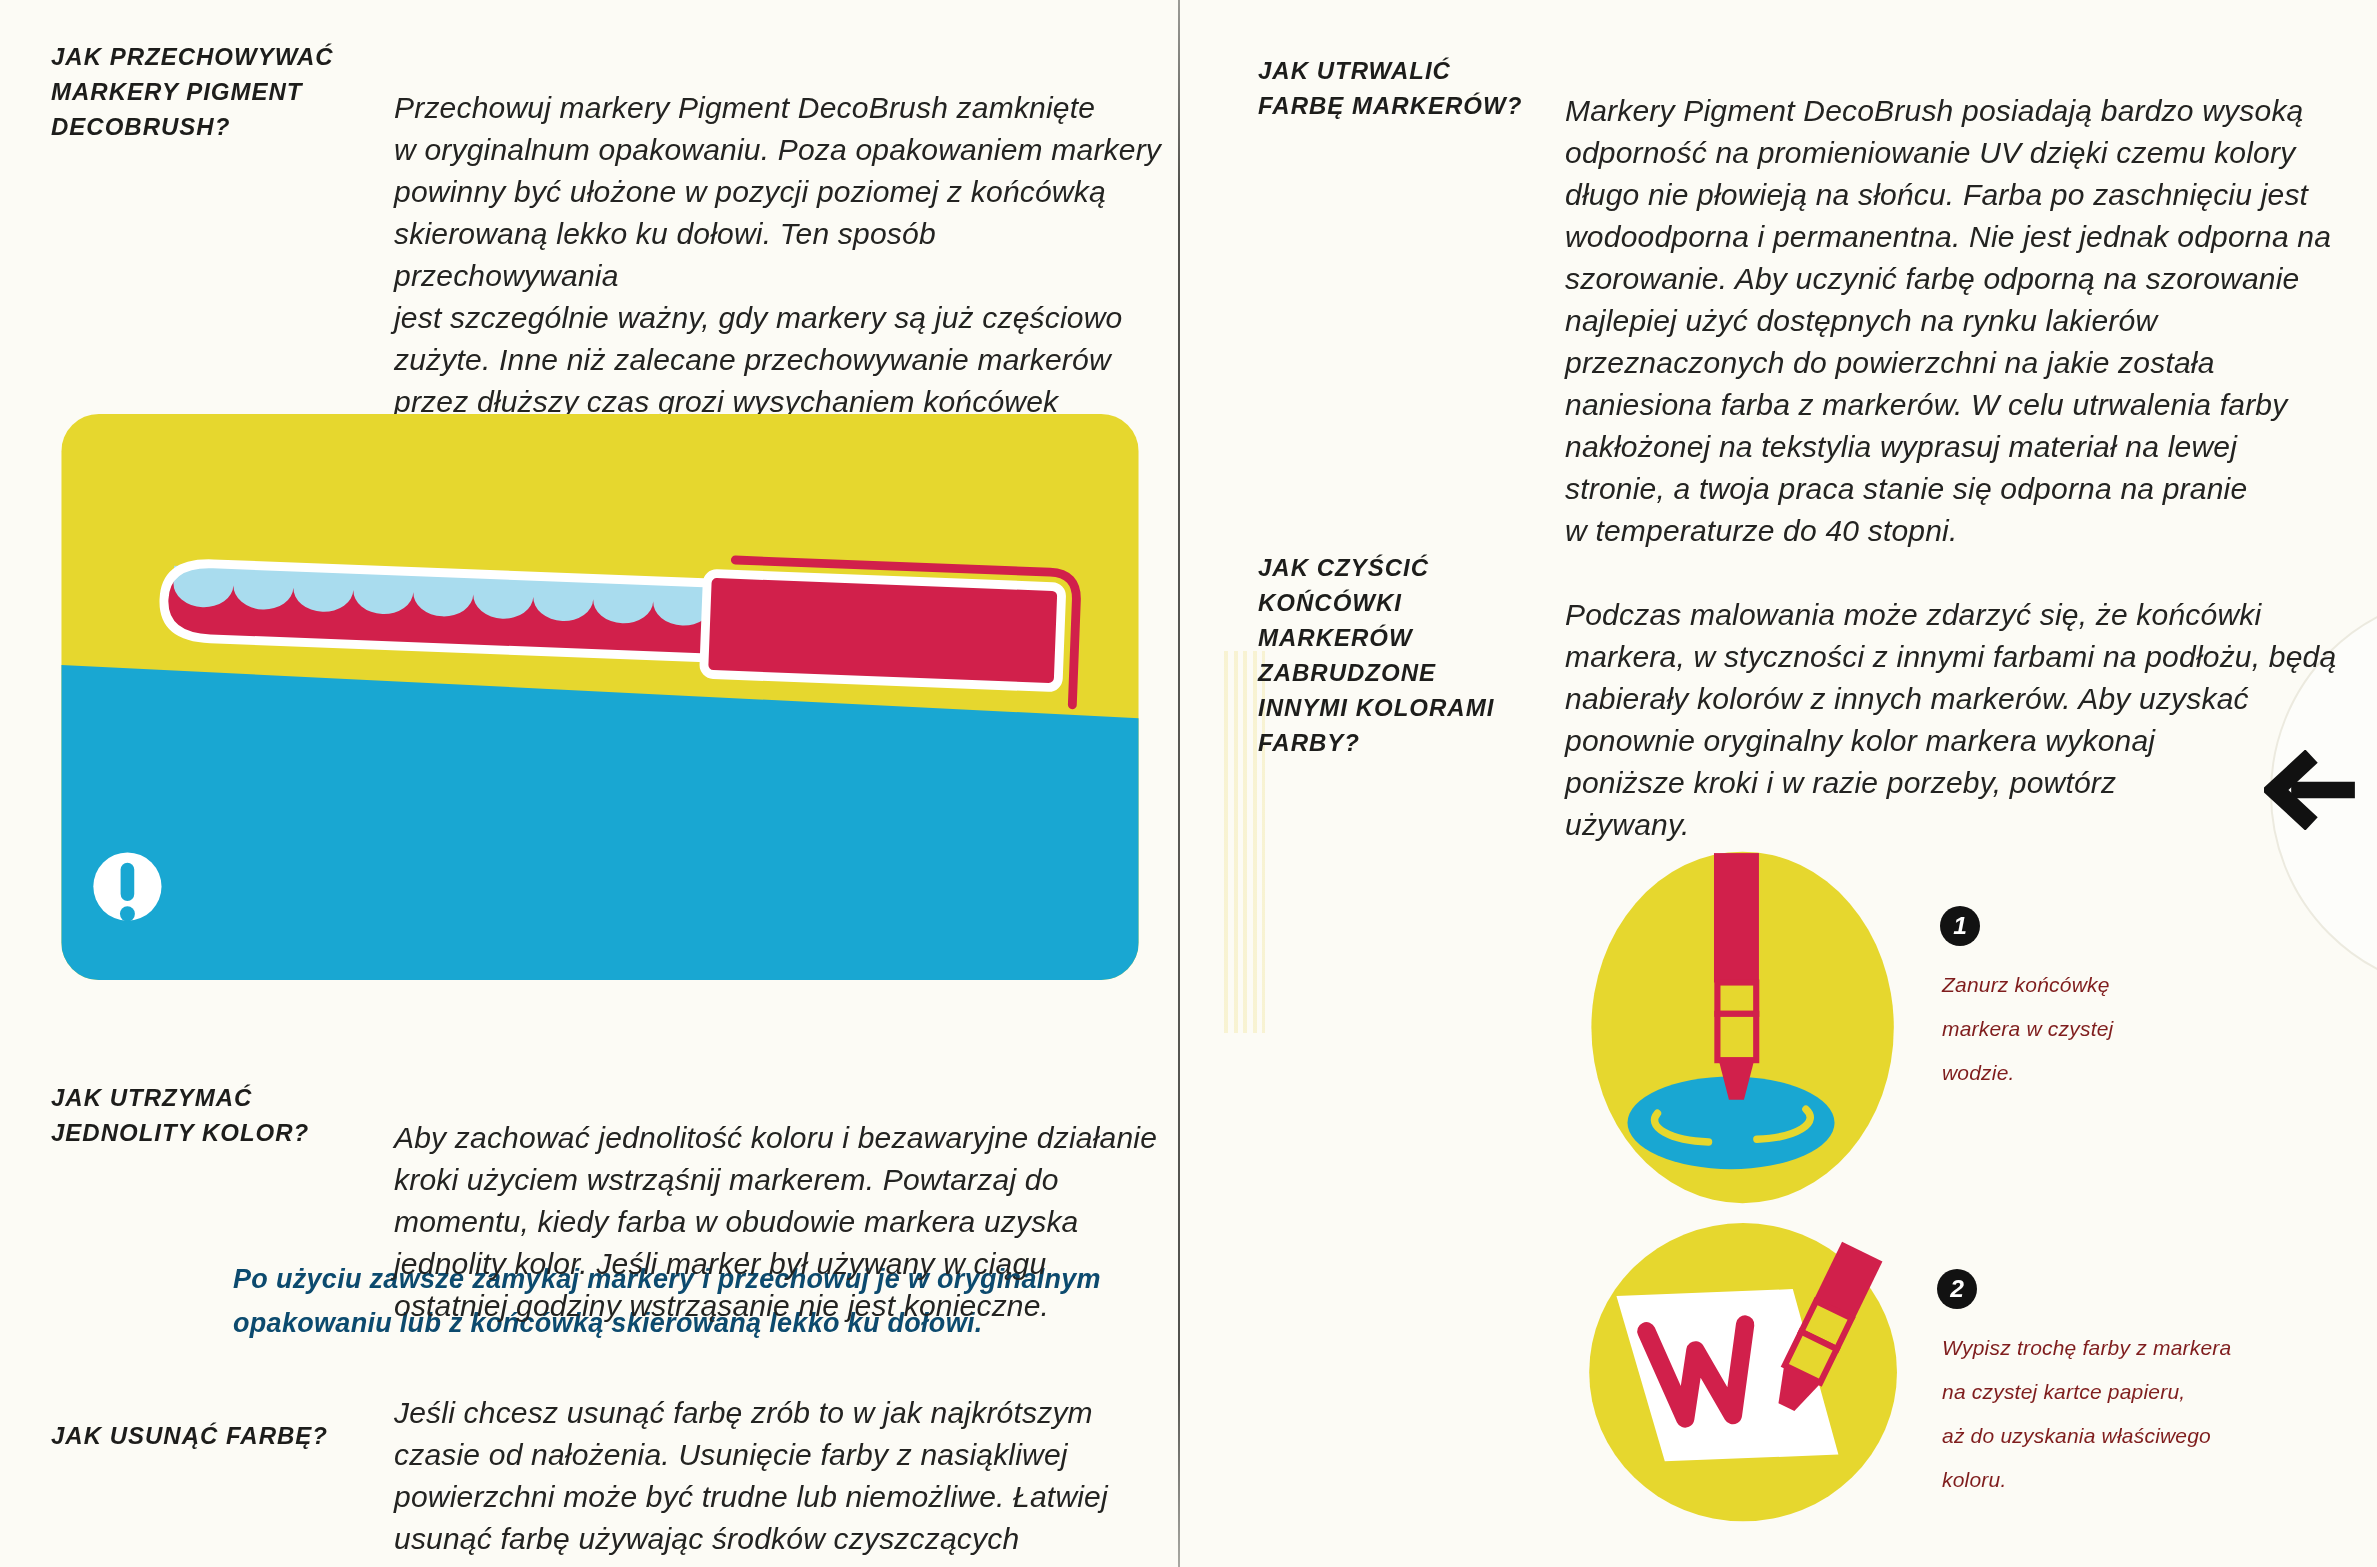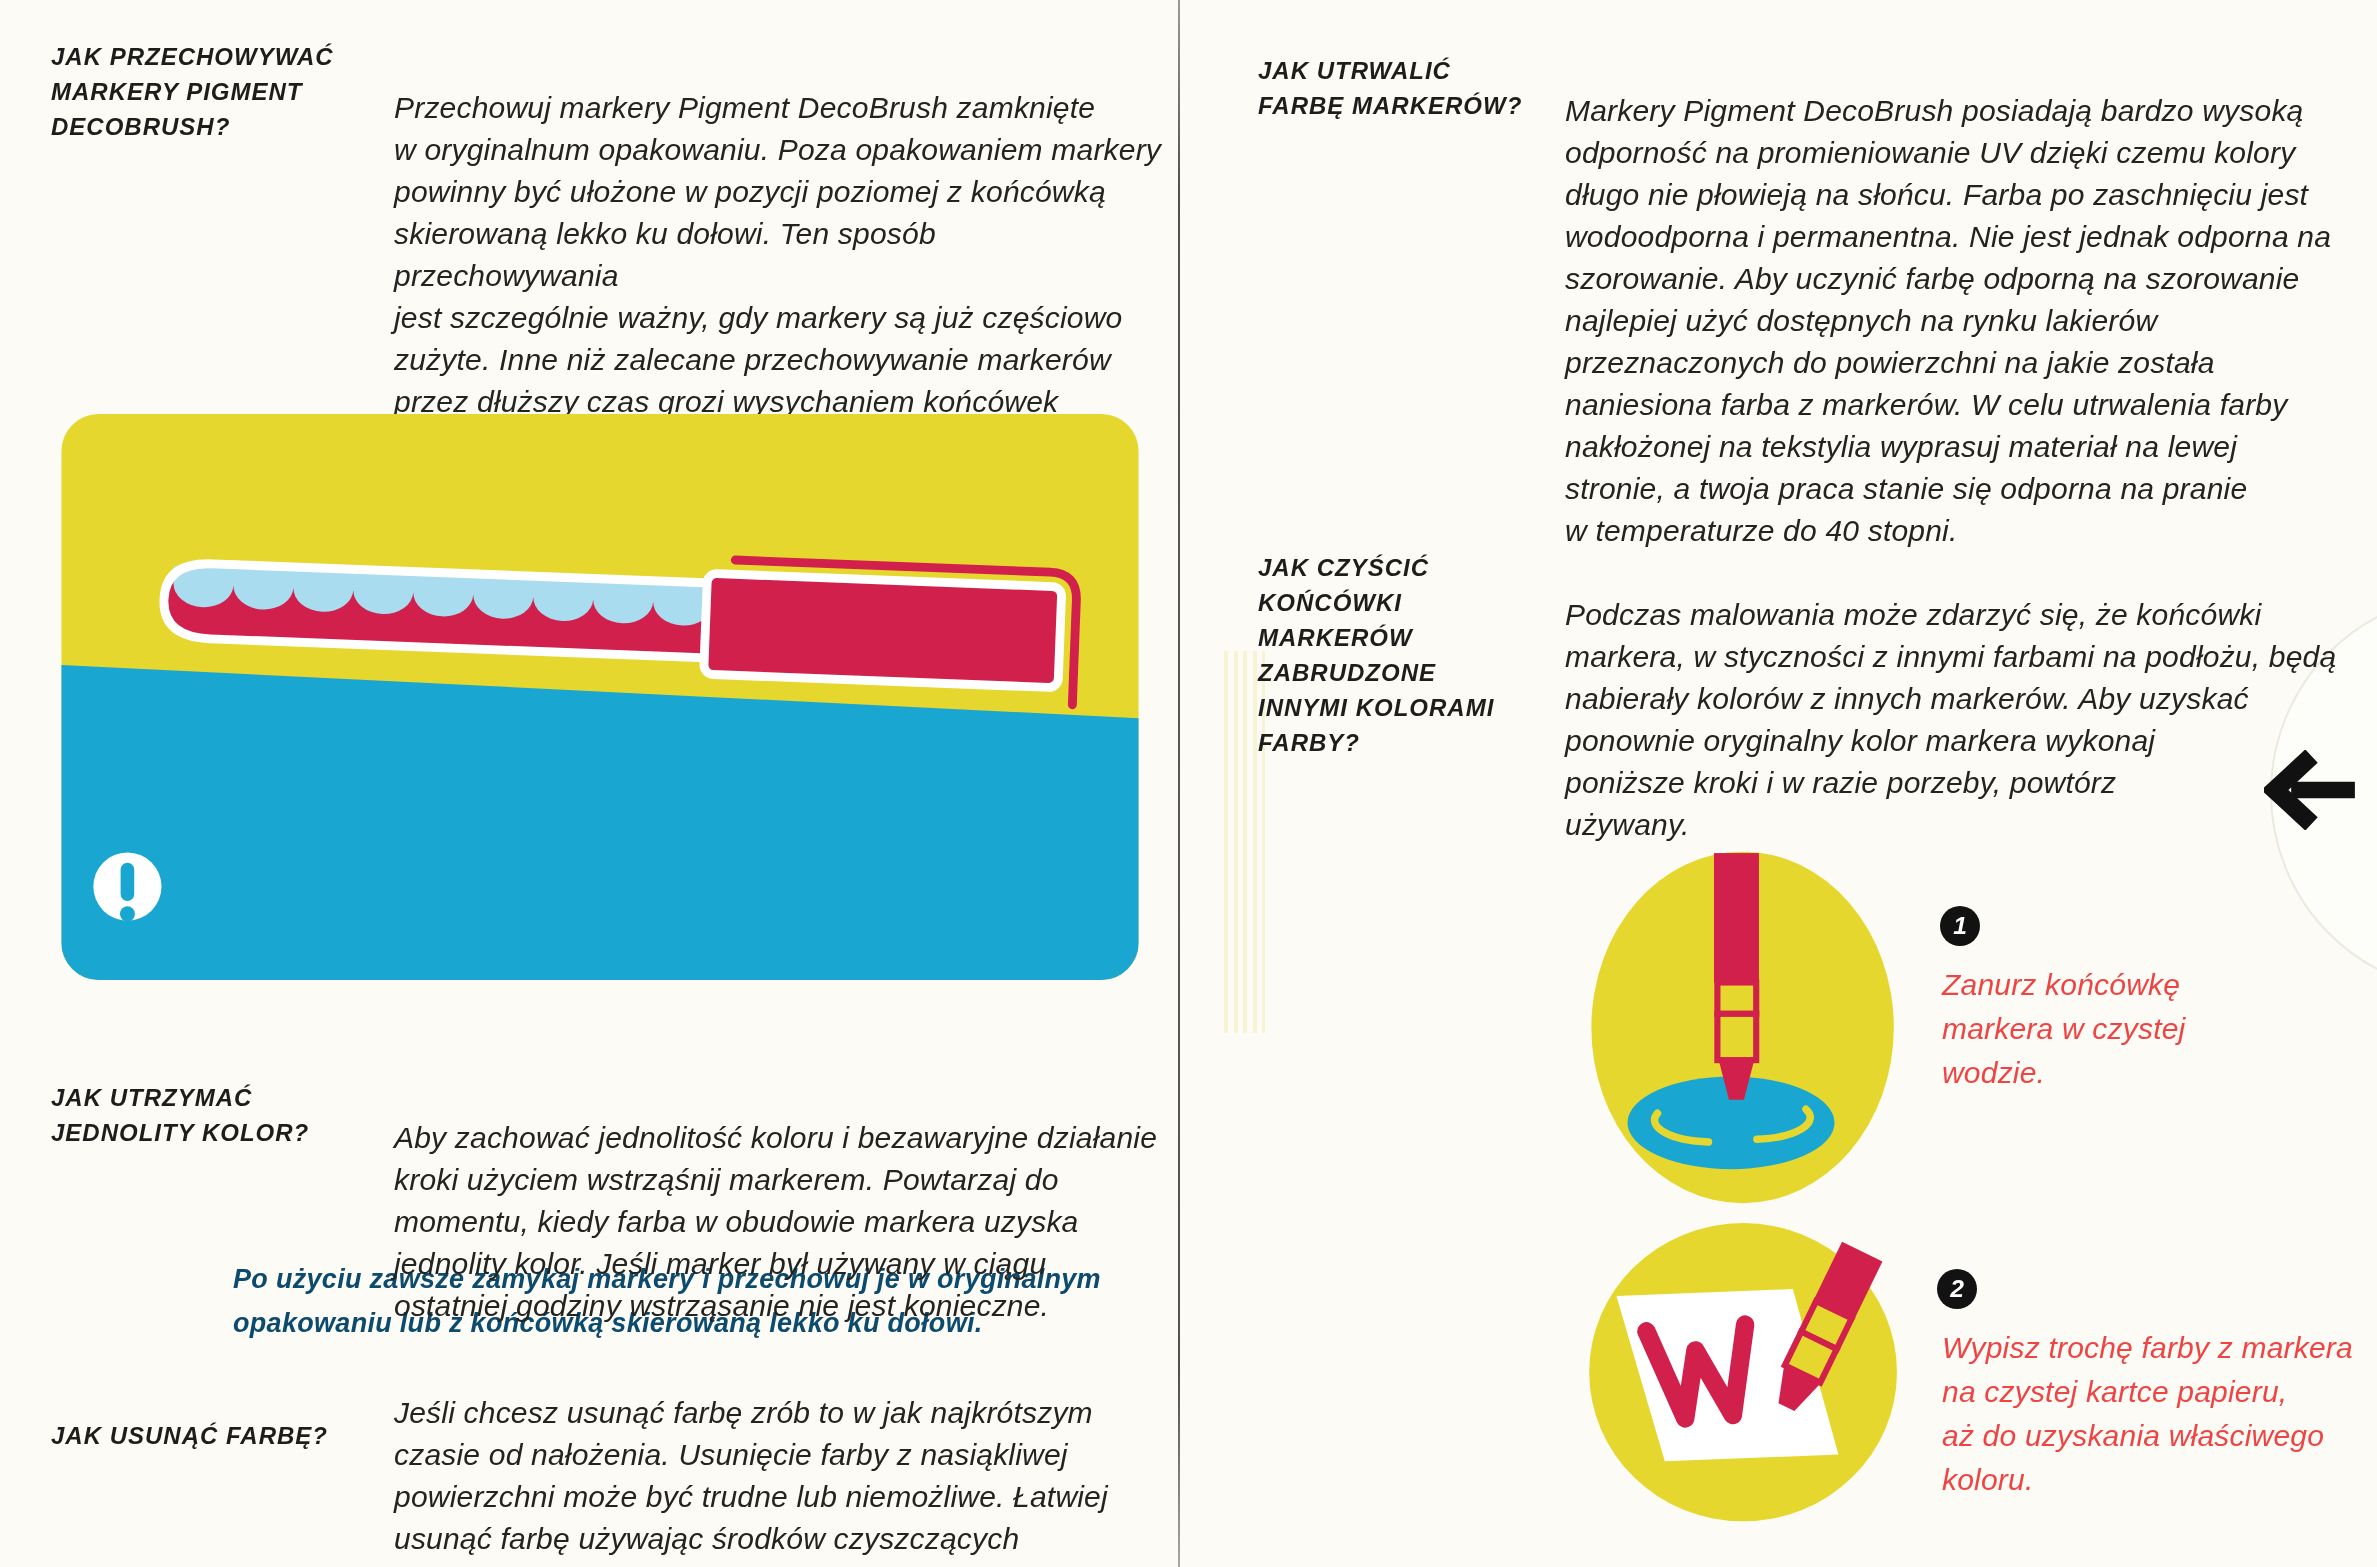--- a/index.html
+++ b/index.html
@@ -31,21 +31,21 @@
     color:#0c4a6e;letter-spacing:0.3px;
   }
   .step-svg{position:absolute;}
   .badge{
     position:absolute;width:40px;height:40px;border-radius:50%;
     background:#121212;color:#fff;display:flex;align-items:center;justify-content:center;
     font-size:24.6px;font-weight:bold;
   }
   .step-text{
     position:absolute;white-space:pre-line;
-    font-size:30px;font-weight:300;line-height:44px;letter-spacing:0.2px;color:#ef4444;
+    font-size:21px;font-weight:300;line-height:44px;letter-spacing:0.2px;color:#7f1d1d;
   }
   .fold{
     position:absolute;left:1178px;top:0;width:2px;height:1567px;
     background:linear-gradient(#8a8a85,#33332f 12%,#3c3c38 55%,#33332f 88%,#9a9a94);
     opacity:.85;
   }
   .diecut{
     position:absolute;left:2270px;top:593px;width:396px;height:396px;
     border-radius:50%;border:2px solid #eceadf;background:#fdfdfa;
   }

